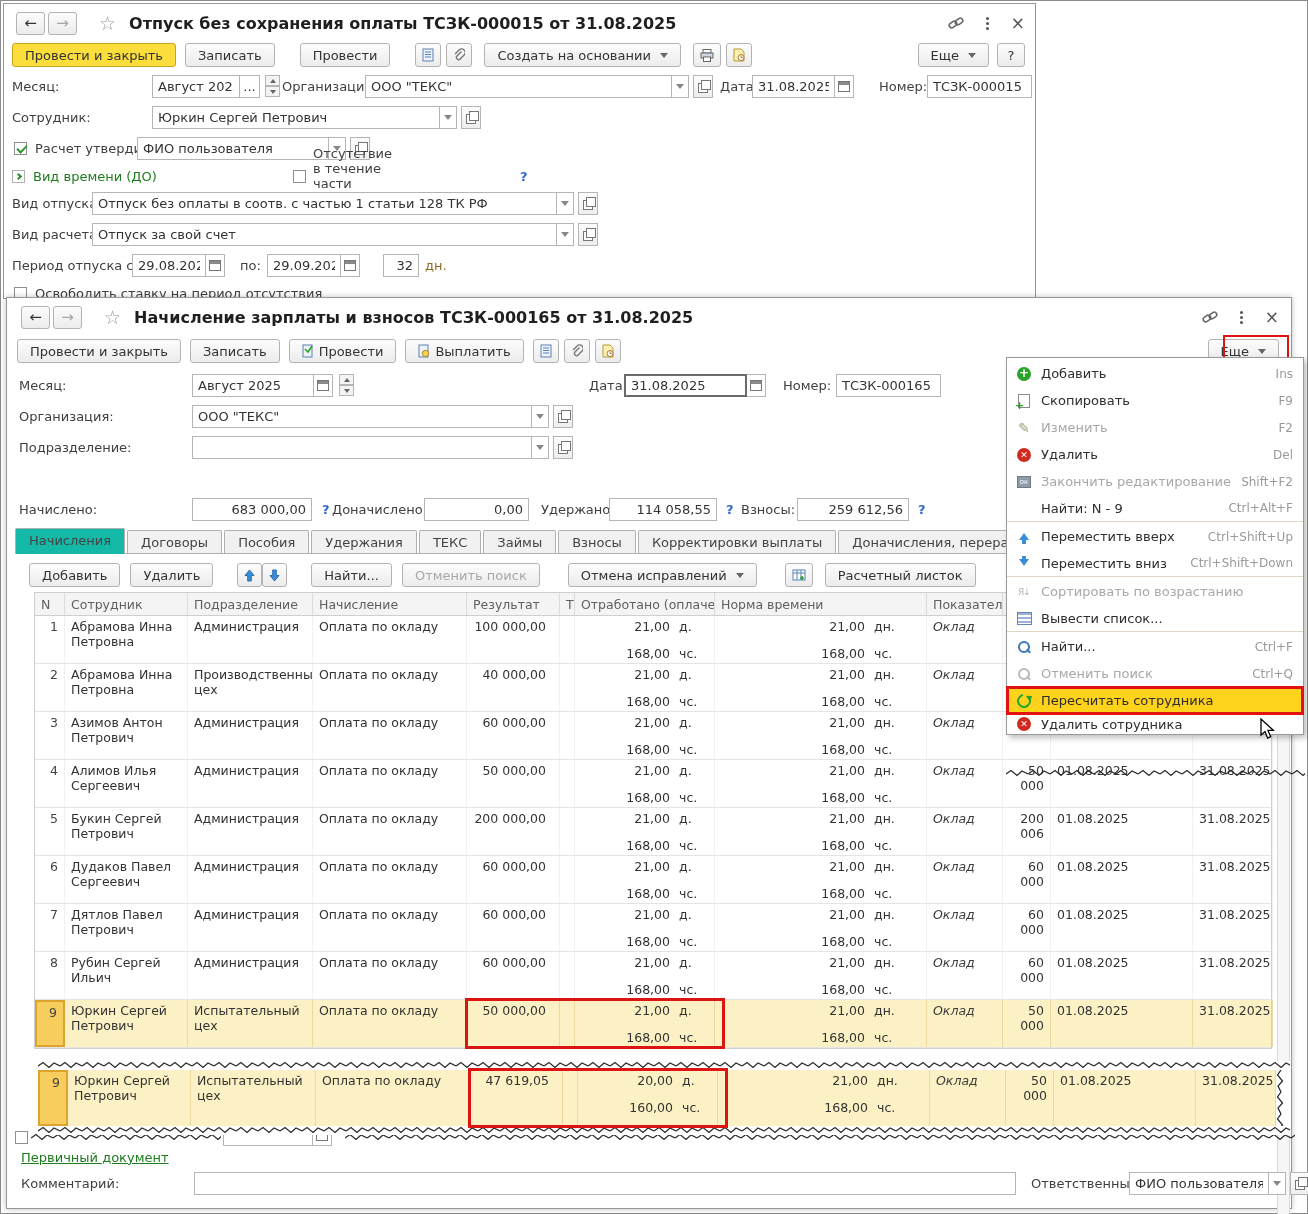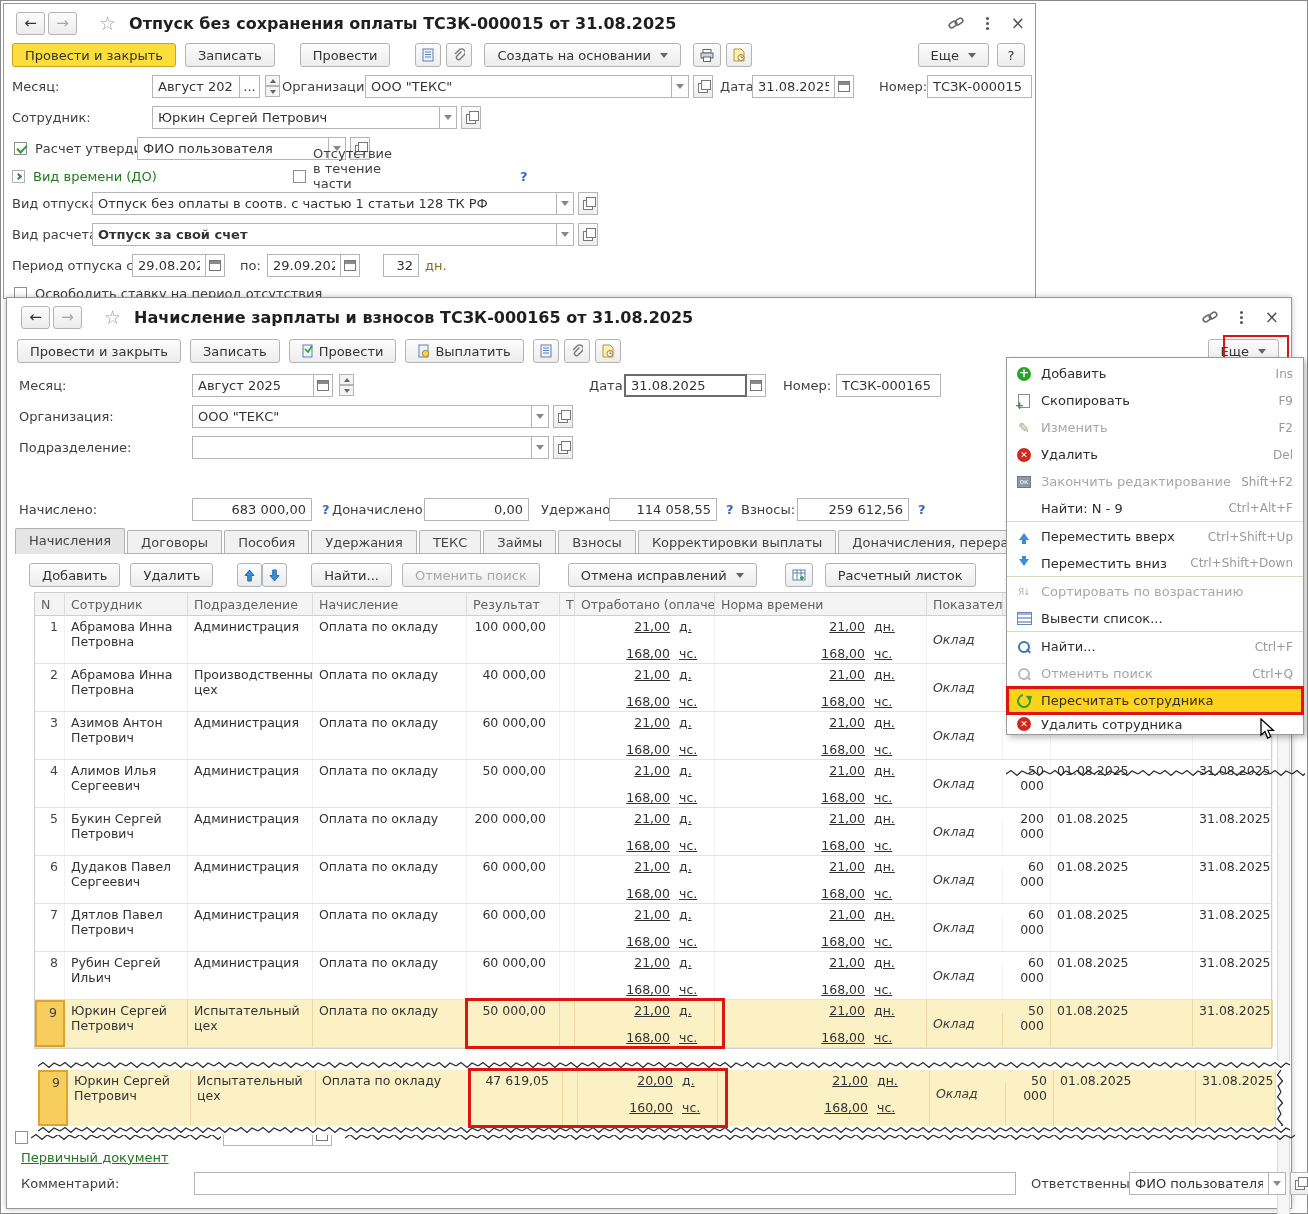--- a/index.html
+++ b/index.html
@@ -65,40 +65,40 @@
   
   .grid { display:grid; grid-template-columns:30px 123px 125px 154px 93px 15px 140px 212px 76px 48px 142px 80px; }
   .thead { position:absolute; left:27px; top:294px; width:1238px; background:#f4f4f4;
            border:1px solid #cfcfcf; height:24px; color:#5f5f5f; font-size:12.5px; }
   .thead .c { display:flex; align-items:center; padding:0 6px; border-right:1px solid #dcdcdc; overflow:hidden; white-space:nowrap; }
   .tbody { position:absolute; left:27px; top:318px; width:1238px; border:1px solid #cfcfcf; border-top:none; }
   .trow { position:relative; height:48px; border-bottom:1px solid #e4e4e4; font-size:12.5px; background:#fff; }
   .trow .c { padding:3px 6px; border-right:1px solid #f1f1f1; overflow:hidden; }
   .trow .cn { text-align:right; color:#444; }
   .trow .cres { text-align:right; padding-right:13px; }
-  .trow .two { padding:3px 0;text-decoration:underline; }
+  .trow .two { padding:3px 0; }
   .trow .l { display:flex; height:21px; align-items:flex-start; }
   .trow .l:last-child { align-items:flex-end; }
   .worked .num { width:95px; text-align:right; }
   .norm   .num { width:150px; text-align:right; }
   .unit { margin-left:9px; }
-  .cind { font-style:italic; color:#3c3c3c;margin-top:13px; }
+  .cind { font-style:italic; color:#3c3c3c; }
   .cval { text-align:right; }
   .cdate2 { text-align:right; }
   .trow.hl { background:#fcf1c4; }
   .trow.hl .c { border-right-color:#ecd9a0; }
   .trow.hl .cn { background:#f7cd5d; border:2px solid #dda32d; }
   .trow.redbox::after { content:""; position:absolute; left:430px; top:-2px; bottom:-2px; width:254px;
                         border:3px solid #dc1512; pointer-events:none; }
 
   
   .tabs { position:absolute; left:8px; top:230px; display:flex; align-items:flex-end; height:26px; }
   .tab { border:1px solid #b0b0b0; border-bottom:none; background:#f1f1f1; padding:4px 13px 5px;
          margin-right:2px; font-size:13px; color:#444; border-radius:2px 2px 0 0; height:24px; }
-  .tab.active { background:#e5e5e5; height:26px; position:relative; z-index:2; }
+  .tab.active { background:#14b8a6; height:26px; position:relative; z-index:2; }
   .tabs-underline { position:absolute; left:8px; right:8px; top:255px; border-bottom:1px solid #b0b0b0; }
 
   
   #ctxmenu { position:absolute; left:1005px; top:356px; width:298px; background:#fff;
              border:1px solid #9a9a9a; box-shadow:3px 3px 6px rgba(0,0,0,.25); z-index:50; padding-top:2px; }
   .mi { display:flex; align-items:center; height:27px; padding:0 10px 0 8px; position:relative; }
   .mi-icon { width:18px; height:16px; margin-right:8px; position:relative; display:inline-flex;
              align-items:center; justify-content:center; flex:none; }
   .mi-label { flex:1; color:#2d2d2d; white-space:nowrap; }
   .mi-sc { color:#9a9a9a; font-size:12px; }
@@ -293,21 +293,21 @@
           <input readonly="" value="Отпуск без оплаты в соотв. с частью 1 статьи 128 ТК РФ" style="">
         </span>
       <span class="ddbtn" style="position:absolute; left:545px;">
           <span class="caret"></span>
         </span>
       <span class="openbtn" style="position:absolute; left:564px;"></span>
     </div>
 
     <div class="hrow" style="left:8px; top:219px; height:23px;">
       <span class="lbl">Вид расчета:</span>
-      <span class="field" style="position:absolute; left:80px; width:465px;font-weight:bold;">
+      <span class="field" style="position:absolute; left:80px; width:465px;">
           <input readonly="" value="Отпуск за свой счет" style="">
         </span>
       <span class="ddbtn" style="position:absolute; left:545px;">
           <span class="caret"></span>
         </span>
       <span class="openbtn" style="position:absolute; left:564px;"></span>
     </div>
 
     <div class="hrow" style="left:8px; top:250px; height:23px;">
       <span class="lbl">Период отпуска с:</span>
@@ -682,21 +682,21 @@
             <div class="l">
               <span class="num">21,00</span>
               <span class="unit">дн.</span>
             </div>
             <div class="l">
               <span class="num">168,00</span>
               <span class="unit">чс.</span>
             </div>
           </div>
           <div class="c cind">Оклад</div>
-          <div class="c cval">200 000</div>
+          <div class="c cval">200 006</div>
           <div class="c cdate">01.08.2025</div>
           <div class="c cdate2">31.08.2025</div>
         </div>
 
         <div class="trow grid">
           <div class="c cn">6</div>
           <div class="c">Дудаков Павел Сергеевич</div>
           <div class="c">Администрация</div>
           <div class="c">Оплата по окладу</div>
           <div class="c cres">60 000,00</div>

